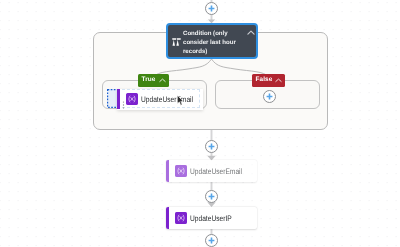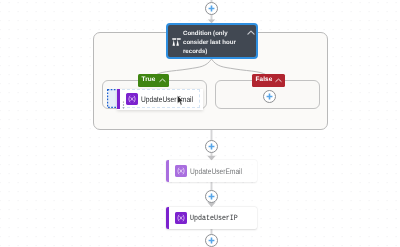--- a/index.html
+++ b/index.html
@@ -52,21 +52,21 @@
   .node .bar{position:absolute;left:0;top:0;bottom:0;width:3px;
              background:#7c22ce;border-radius:2px 0 0 2px;}
   .node .nicon{position:absolute;left:9px;top:5px;width:12px;height:12px;
                background:#7c22ce;border-radius:2.3px;}
   .node .nlabel{position:absolute;left:24px;top:0;bottom:0;
                 display:flex;align-items:center;
                 font-size:8px;color:#1f2225;}
   .node .nlabel > span{display:inline-block;transform:scaleX(0.83);
                 transform-origin:left center;}
   #node-email{left:166px;top:160px;width:91px;height:22px;opacity:.65;}
-  #node-ip{left:166px;top:207px;width:91px;height:22px;font-family:Liberation Mono, monospace;}
+  #node-ip{left:166px;top:207px;width:91px;height:22px;}
 
   
   #drag-card{left:117px;top:89px;width:86px;height:21px;
              background:#ffffff;
              box-sizing:border-box;box-shadow:0 1px 3px rgba(0,0,0,.14);}
   #drag-card .dashed{position:absolute;left:0px;top:0px;right:3px;bottom:2px;
                      border:1px dashed #d5e4f4;box-sizing:border-box;}
   #drag-card .bar{position:absolute;left:0px;top:0px;height:20px;width:3px;
                   background:#7c22ce;}
   #drag-handle{position:absolute;left:5px;top:12px;width:3px;height:8px;}

